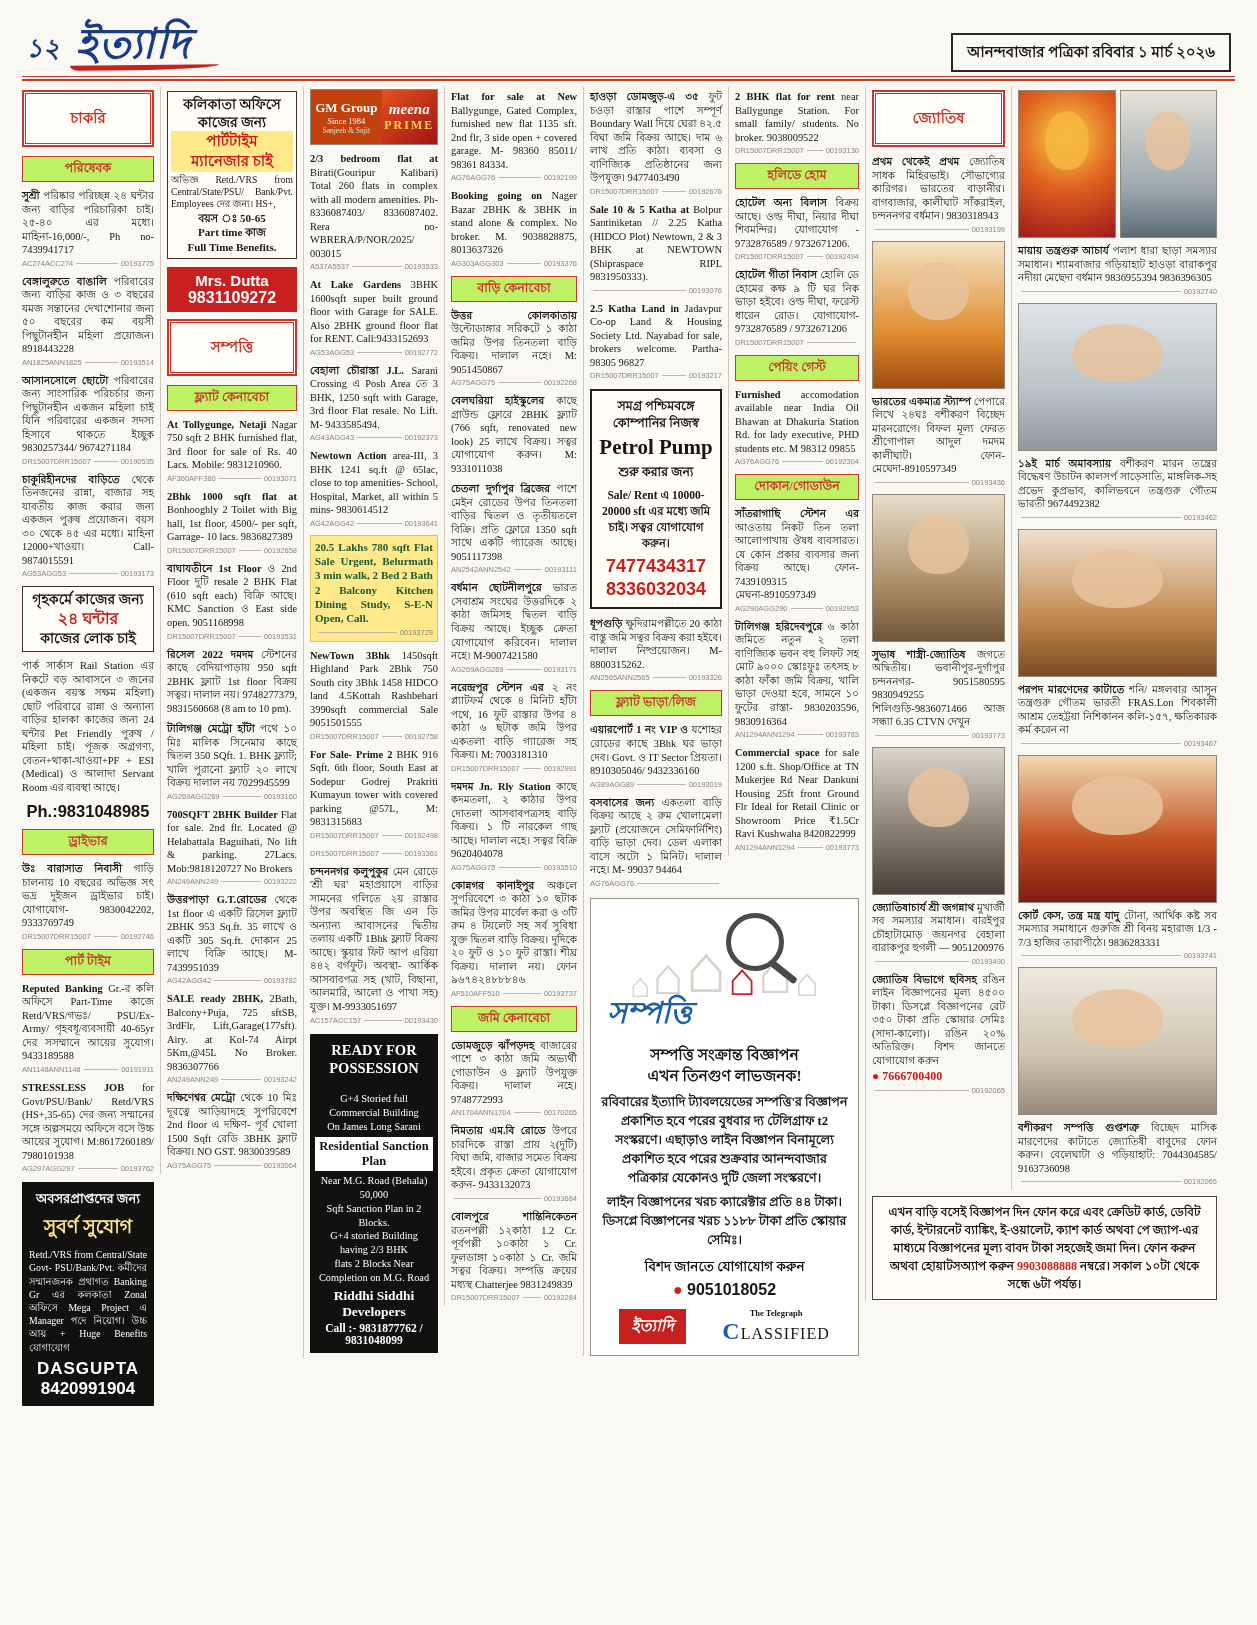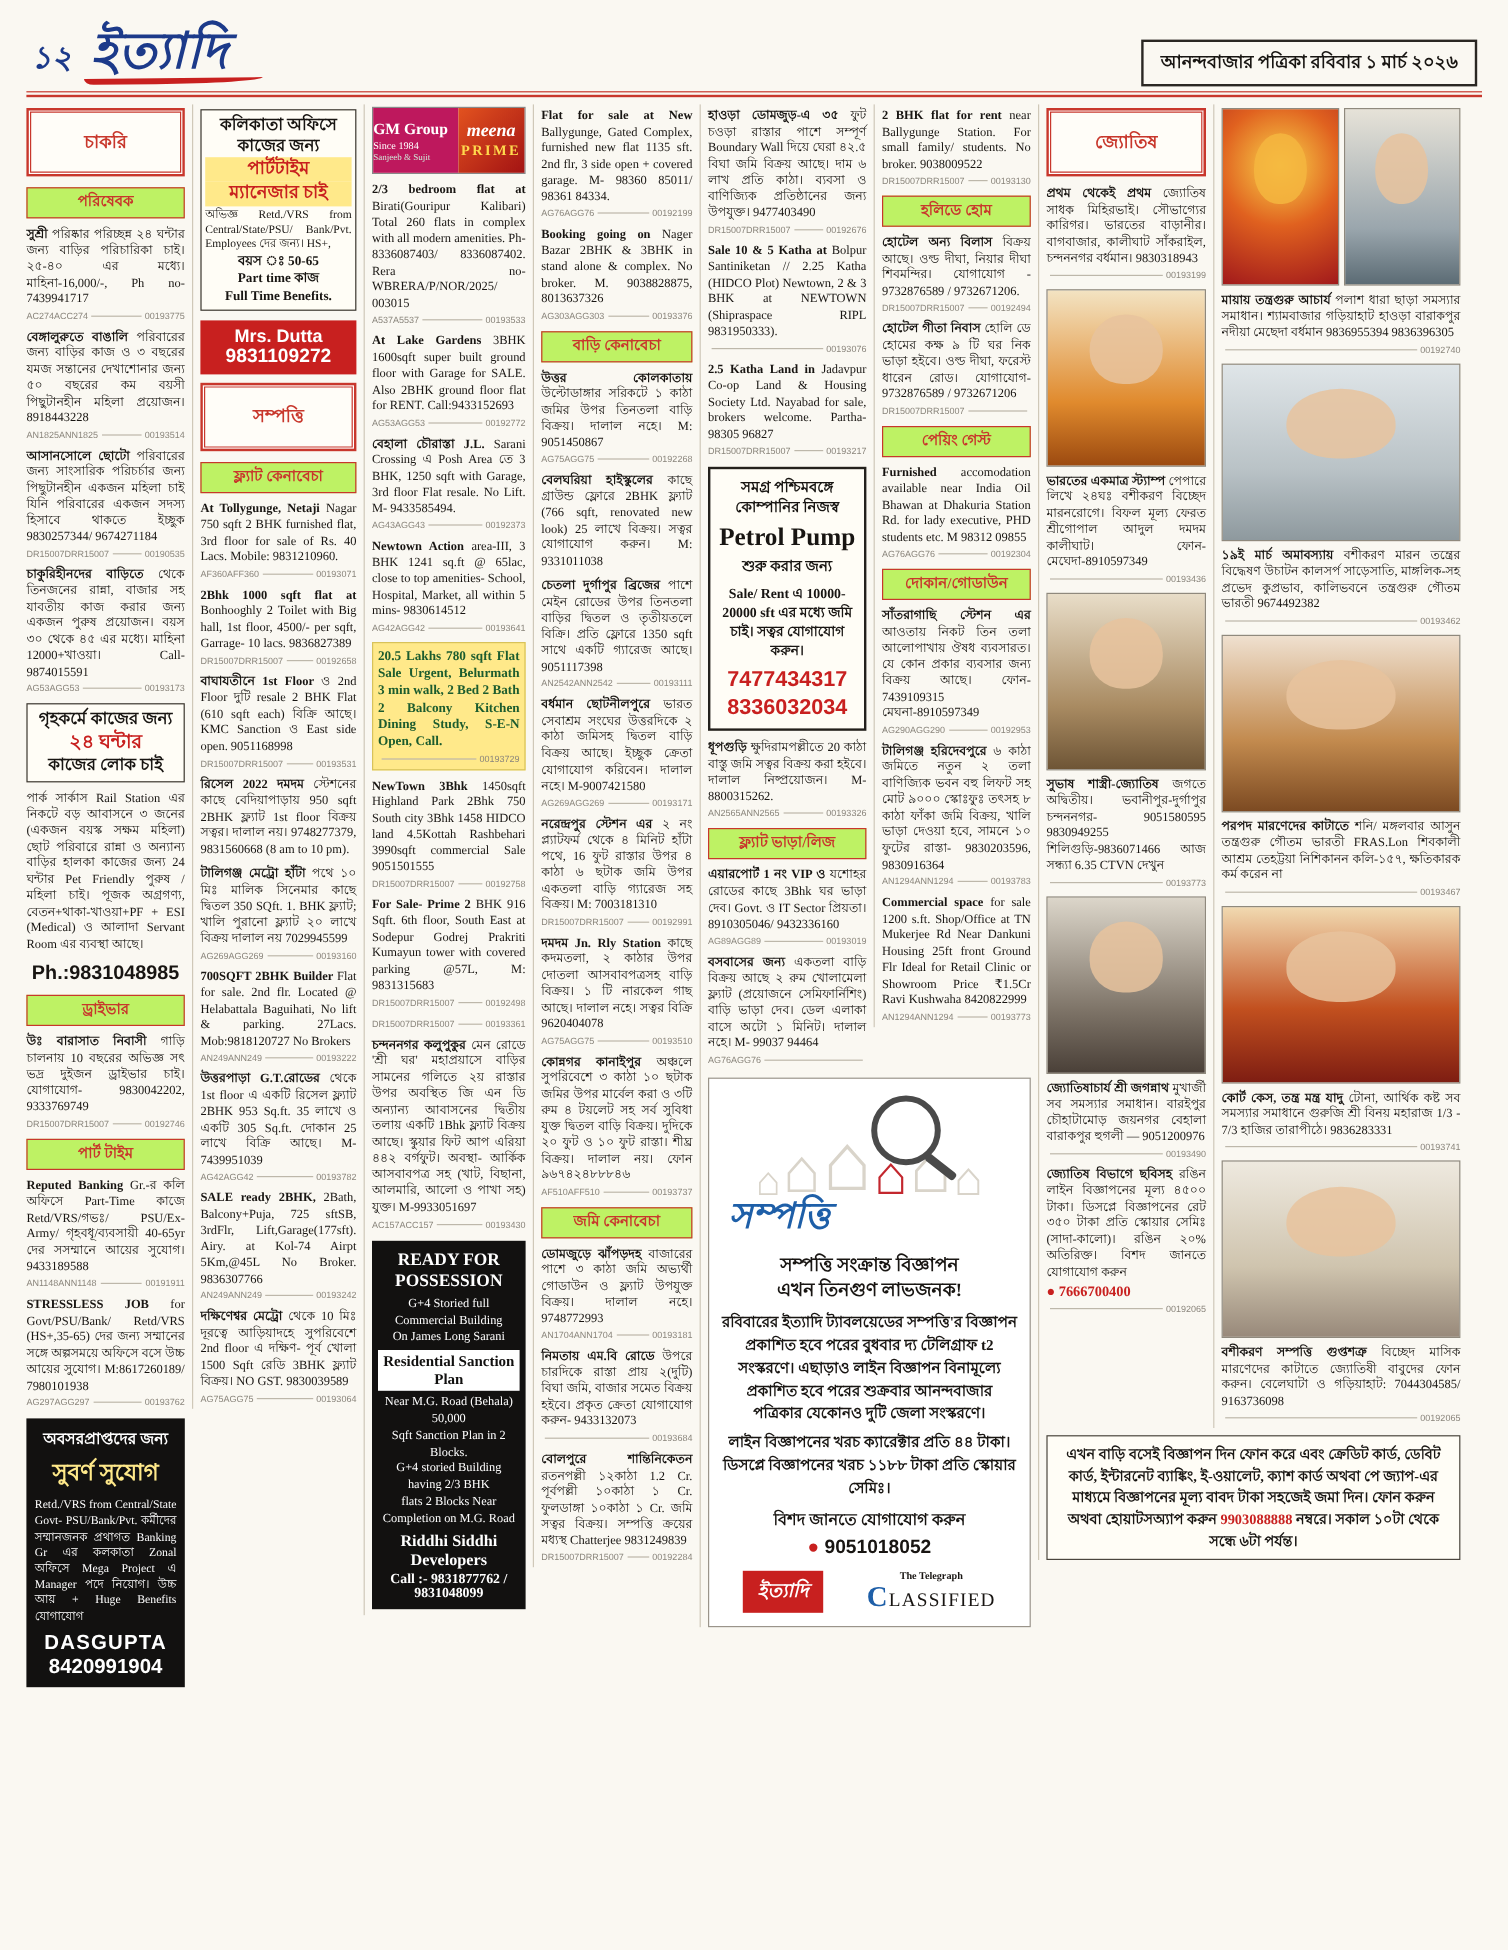--- a/index.html
+++ b/index.html
@@ -48,27 +48,27 @@
 .rb2{font-size:16px;font-weight:bold;font-family:"Liberation Sans",sans-serif}
 .phonebig{font-size:16.5px;font-weight:bold;text-align:center;margin:4px 0;font-family:"Liberation Sans",sans-serif}
 
 .darkbox{background:#121110;color:#fff;text-align:center;padding:7px 5px;margin:5px 0}
 .d-t1{font-size:13px;font-weight:bold}
 .d-t2{font-size:19px;font-weight:bold;margin:2px 0 4px;color:#ffe98a}
 .d-body{font-size:9.8px;text-align:justify;line-height:1.35;padding:0 2px}
 .d-f1{font-size:17px;font-weight:bold;letter-spacing:1px;margin-top:5px;font-family:"Liberation Sans",sans-serif}
 .d-f2{font-size:17px;font-weight:bold;font-family:"Liberation Sans",sans-serif}
 .dl-w{font-size:10.3px;line-height:1.35}
-.dl-wlg{font-size:14.5px;font-weight:bold;line-height:1.3;margin-bottom:2px}
+.dl-wlg{font-size:14.5px;font-weight:bold;line-height:1.3;margin-bottom:14px}
 .dl-band{background:#fff;color:#121110;font-weight:bold;font-size:12.5px;margin:3px 0;padding:2px 0}
 .dl-wlg2{font-size:13.5px;font-weight:bold;margin-top:3px}
 .dl-wb{font-weight:bold;font-size:11.5px;margin-top:2px}
 
 .gmbox{display:flex;height:56px;margin:2px 0 4px;border:1px solid #888}
-.gml{background:#be185d;color:#fff;width:56%;display:flex;flex-direction:column;justify-content:center;align-items:flex-start}
+.gml{background:#c2410c;color:#fff;width:56%;display:flex;flex-direction:column;justify-content:center;align-items:center}
 .gml-1{font-size:13px;font-weight:bold}
 .gml-2{font-size:8.5px}
 .gml-3{font-size:7.5px;color:#cfe8d8}
 .gmr{flex:1;background:linear-gradient(135deg,#e2521f,#a31313);color:#fff;display:flex;flex-direction:column;justify-content:center;align-items:center}
 .gmr-1{font-size:15px;font-style:italic;font-weight:bold}
 .gmr-2{font-size:12px;font-weight:bold;color:#ffd94d;letter-spacing:2px}
 
 .petrolbox{border:2px solid #23201c;text-align:center;padding:7px 4px;margin:5px 0;background:#fffdf6}
 .pt-top{font-size:12.5px;font-weight:bold;line-height:1.35}
 .pt-big{font-size:21px;font-weight:bold;margin:3px 0}
@@ -455,21 +455,21 @@
             <span class="refdash"></span>
             <span>00193737</span>
           </div>
         </div>
         <div class="subsec">জমি কেনাবেচা</div>
         <div class="ad">
           <div class="ad-text"><span class="lead">ডোমজুড়ে ঝাঁপড়দহ </span>বাজারের পাশে ৩ কাঠা জমি অভ্যর্থী গোডাউন ও ফ্ল্যাট উপযুক্ত বিক্রয়। দালাল নহে। 9748772993</div>
           <div class="ref">
             <span>AN1704ANN1704</span>
             <span class="refdash"></span>
-            <span>00193181</span>
+            <span>00170265</span>
           </div>
         </div>
         <div class="ad">
           <div class="ad-text"><span class="lead">নিমতায় এম.বি রোডে </span>উপরে চারদিকে রাস্তা প্রায় ২(দুটি) বিঘা জমি, বাজার সমেত বিক্রয় হইবে। প্রকৃত ক্রেতা যোগাযোগ করুন- 9433132073</div>
           <div class="ref">
             <span></span>
             <span class="refdash"></span>
             <span>00193684</span>
           </div>
         </div>

